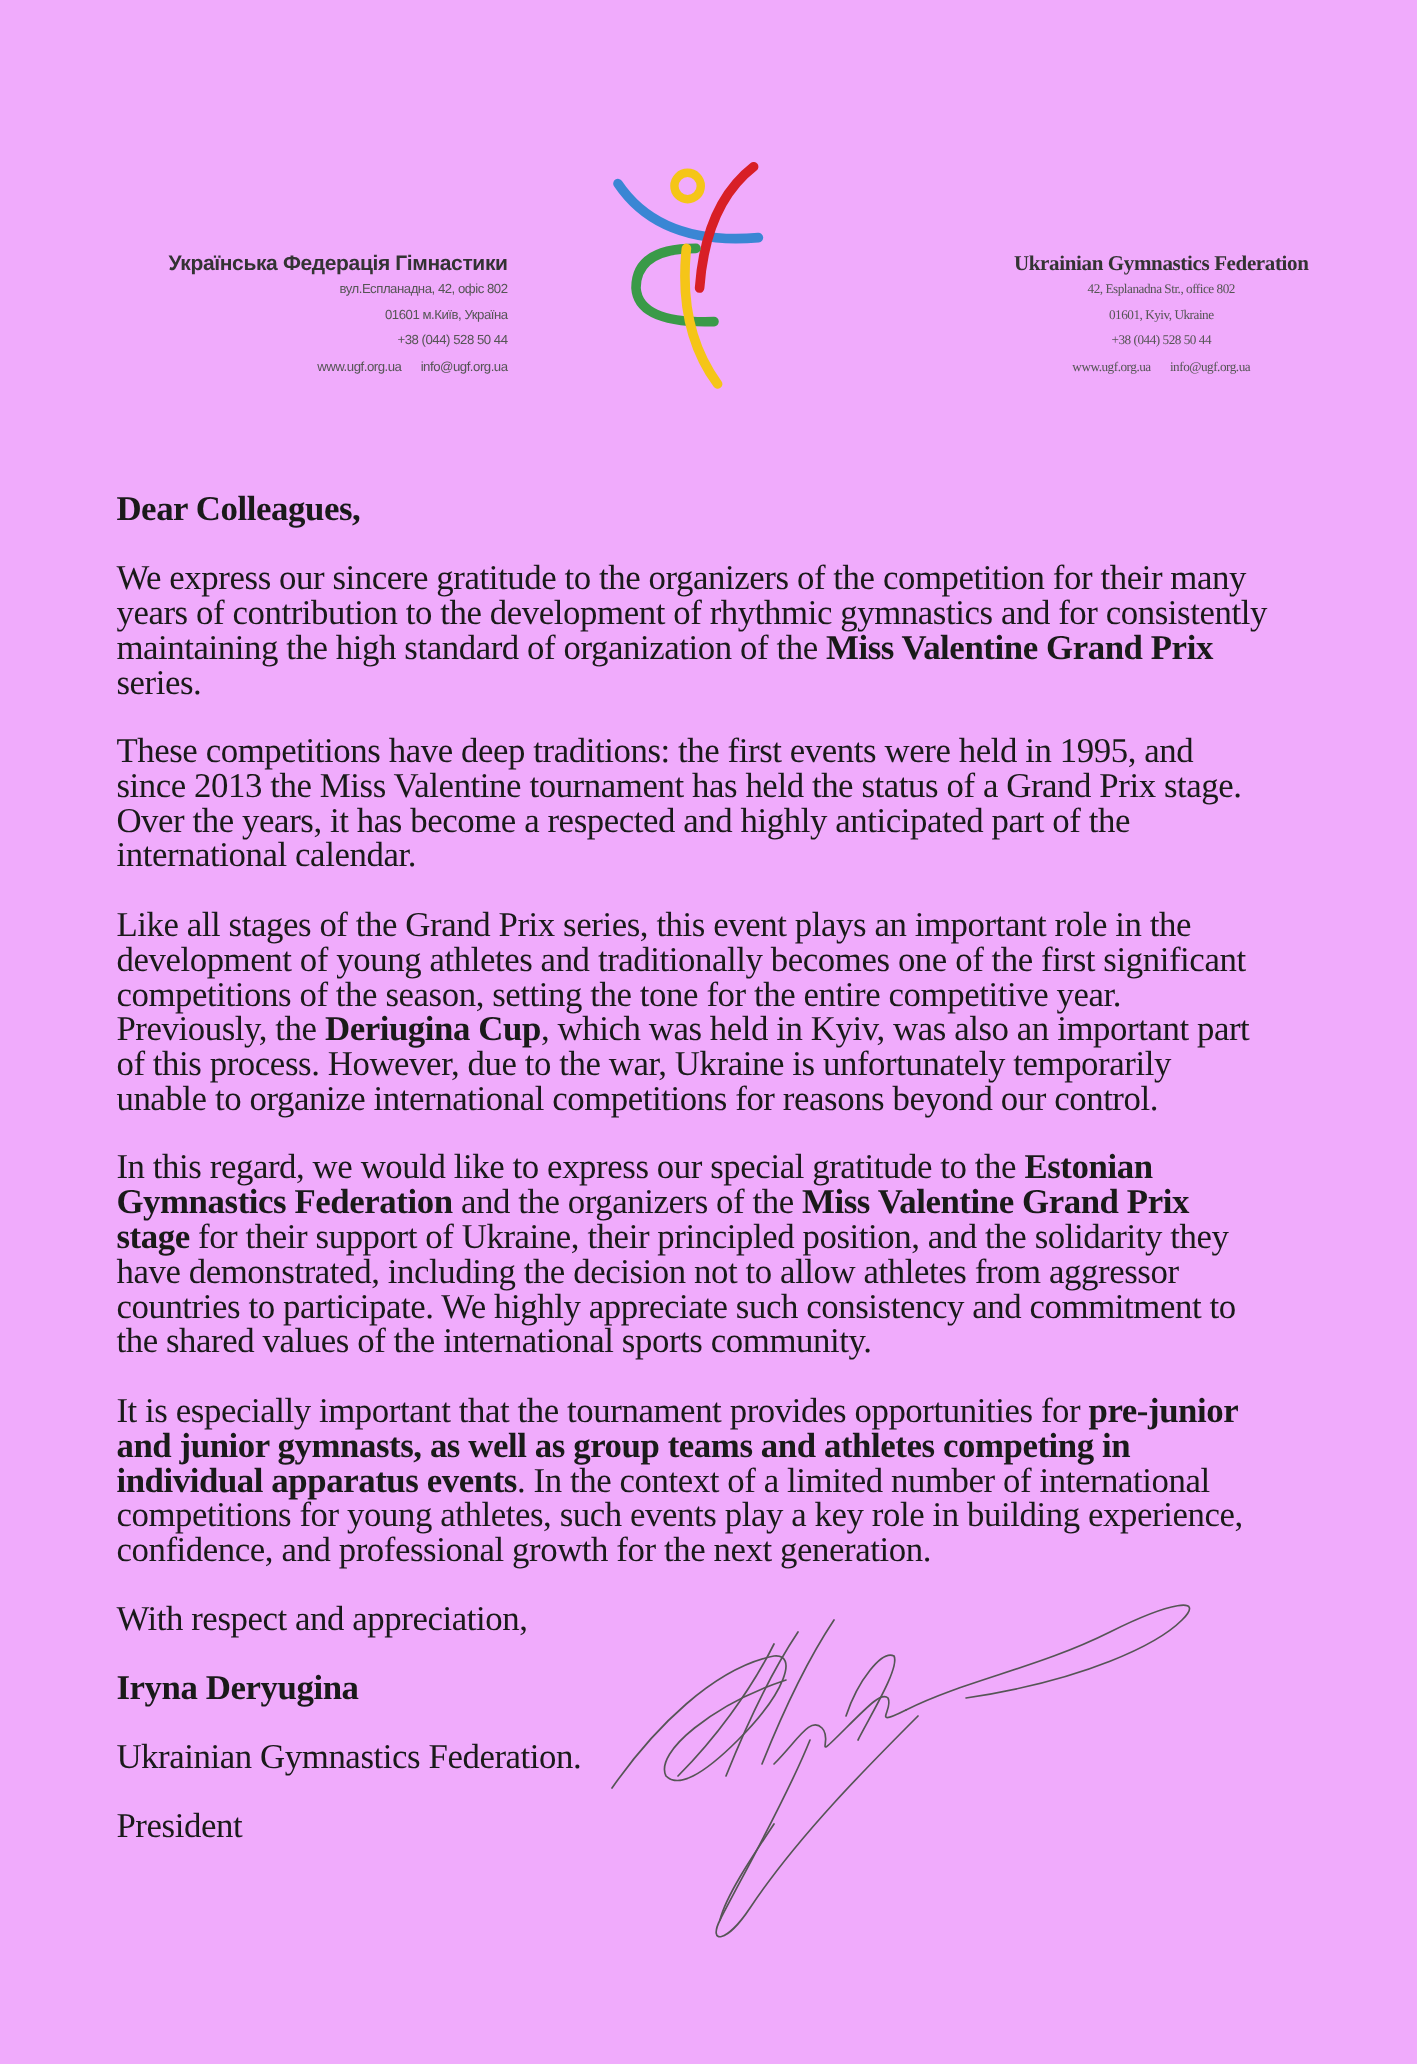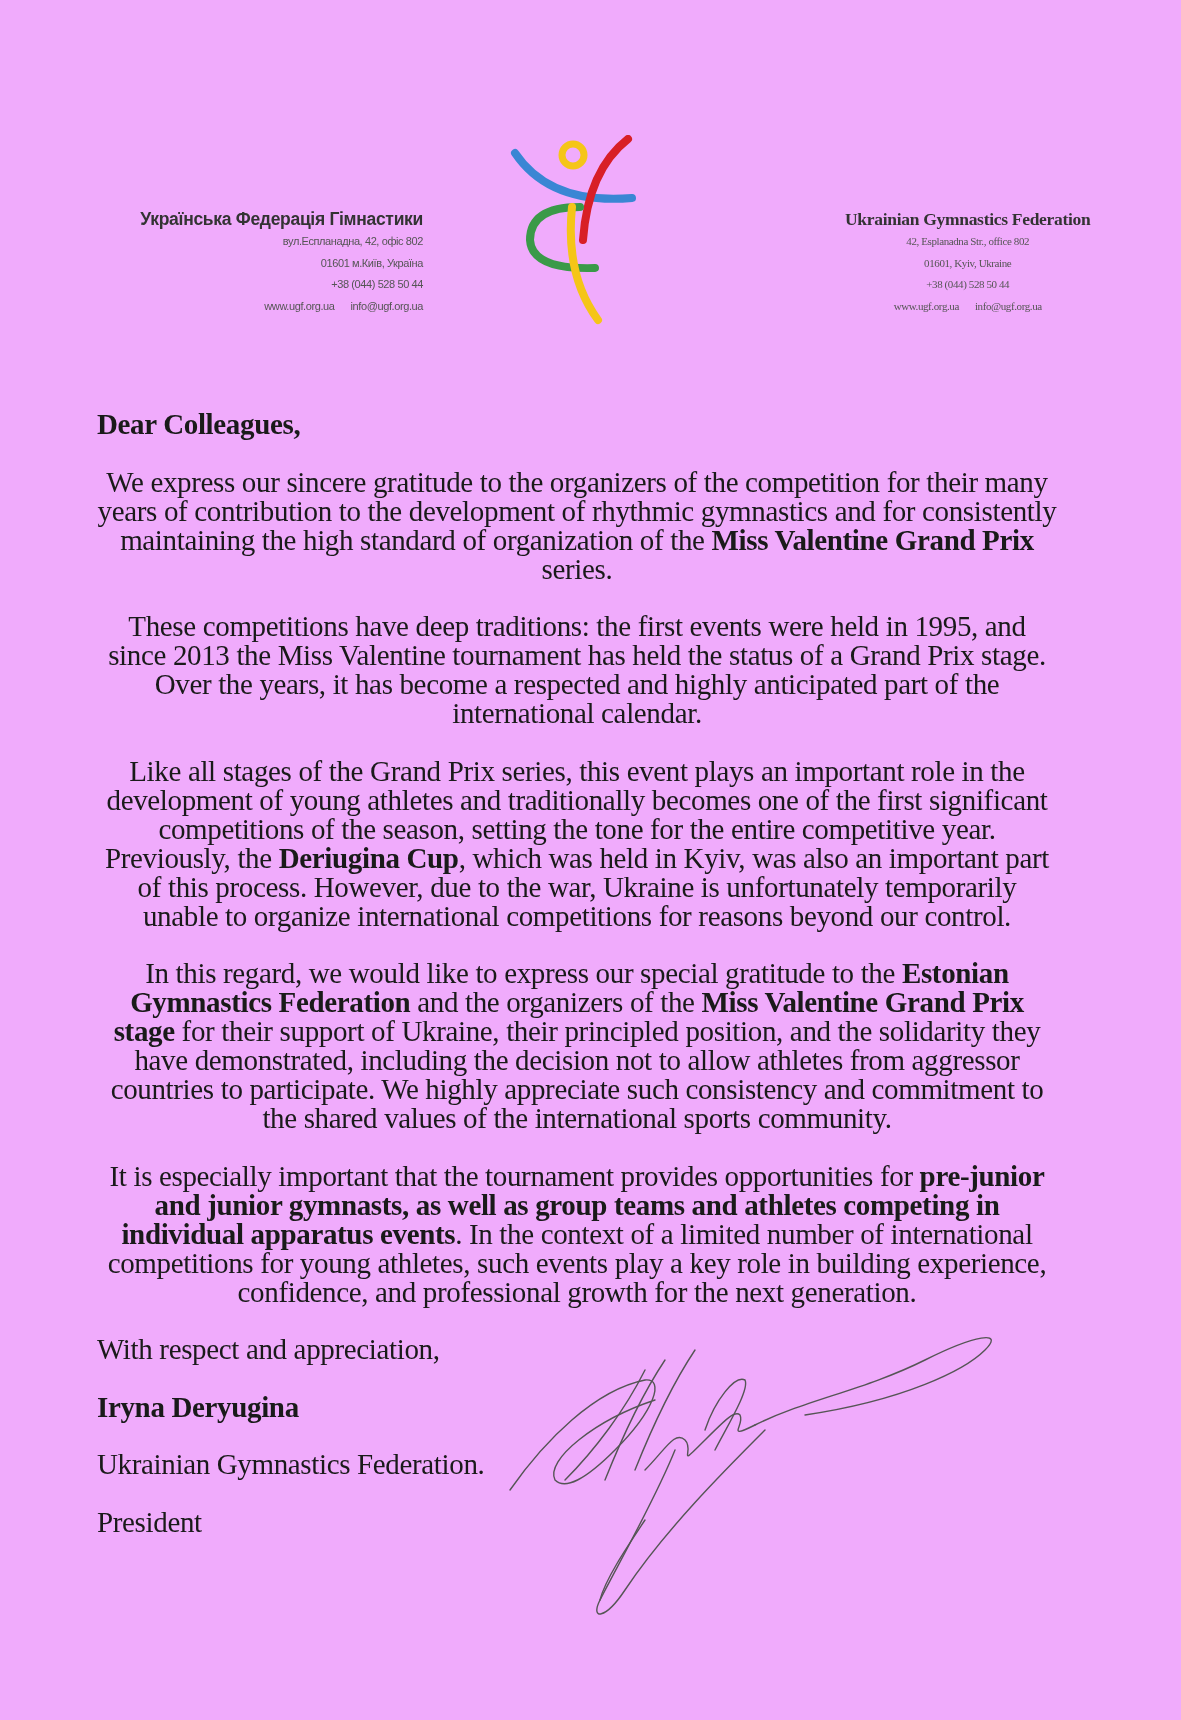--- a/index.html
+++ b/index.html
@@ -68,21 +68,21 @@
     <div class="lh-line">42, Esplanadna Str., office 802</div>
     <div class="lh-line">01601, Kyiv, Ukraine</div>
     <div class="lh-line">+38 (044) 528 50 44</div>
     <div class="lh-line lh-web">
       <span>www.ugf.org.ua</span><span>info@ugf.org.ua</span>
     </div>
   </div>
 
   <div class="body">
     <p class="greeting">Dear Colleagues,</p>
-    <div id="paragraphs" style="margin-top:28.5px;text-align:center;">
+    <div id="paragraphs" style="margin-top:28.5px;">
         <p><span>We express our sincere gratitude to the organizers of the competition for their many years of contribution to the development of rhythmic gymnastics and for consistently maintaining the high standard of organization of the </span><b>Miss Valentine Grand Prix</b><span> series.</span></p>
         <p style="margin-top: 28.5px;"><span>These competitions have deep traditions: the first events were held in 1995, and since 2013 the Miss Valentine tournament has held the status of a Grand Prix stage. Over the years, it has become a respected and highly anticipated part of the international calendar.</span></p>
         <p style="margin-top: 28.5px;"><span>Like all stages of the Grand Prix series, this event plays an important role in the development of young athletes and traditionally becomes one of the first significant competitions of the season, setting the tone for the entire competitive year. Previously, the </span><b>Deriugina Cup</b><span>, which was held in Kyiv, was also an important part of this process. However, due to the war, Ukraine is unfortunately temporarily unable to organize international competitions for reasons beyond our control.</span></p>
         <p style="margin-top: 28.5px;"><span>In this regard, we would like to express our special gratitude to the </span><b>Estonian Gymnastics Federation</b><span> and the organizers of the </span><b>Miss Valentine Grand Prix stage</b><span> for their support of Ukraine, their principled position, and the solidarity they have demonstrated, including the decision not to allow athletes from aggressor countries to participate. We highly appreciate such consistency and commitment to the shared values of the international sports community.</span></p>
         <p style="margin-top: 28.5px;"><span>It is especially important that the tournament provides opportunities for </span><b>pre-junior and junior gymnasts, as well as group teams and athletes competing in individual apparatus events</b><span>. In the context of a limited number of international competitions for young athletes, such events play a key role in building experience, confidence, and professional growth for the next generation.</span></p>
       </div>
     <p class="closing" style="margin-top:28.5px;">With respect and appreciation,</p>
     <div class="sig-block" style="margin-top:28.5px;">
       <p class="sig-name">Iryna Deryugina</p>
       <p>Ukrainian Gymnastics Federation.</p>

